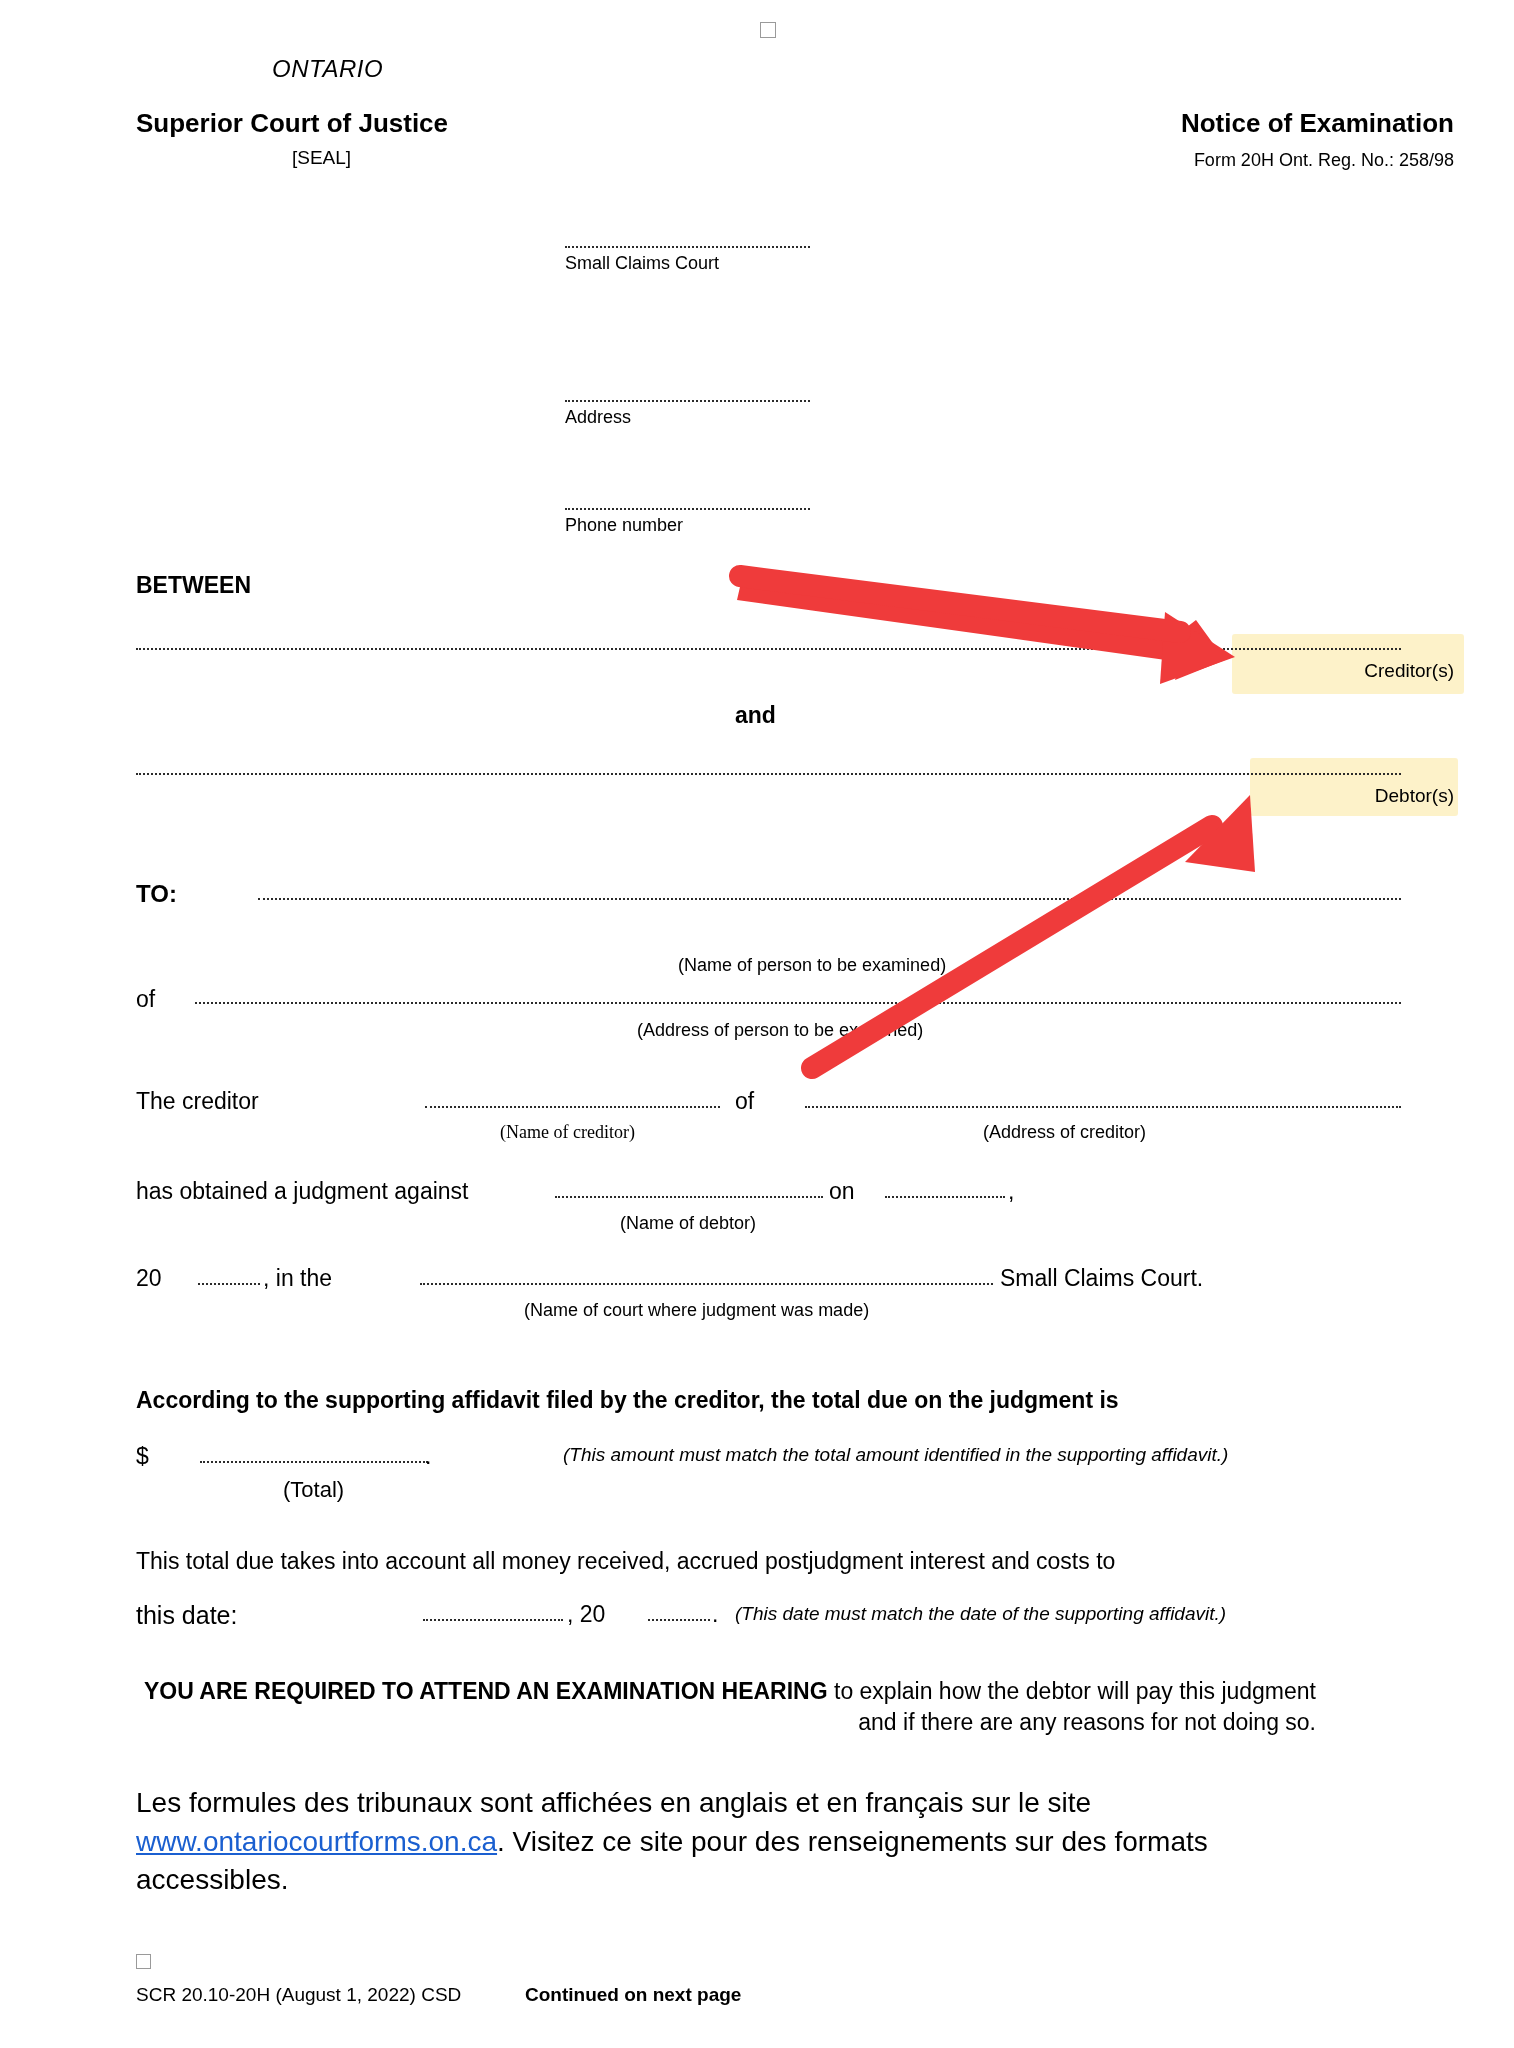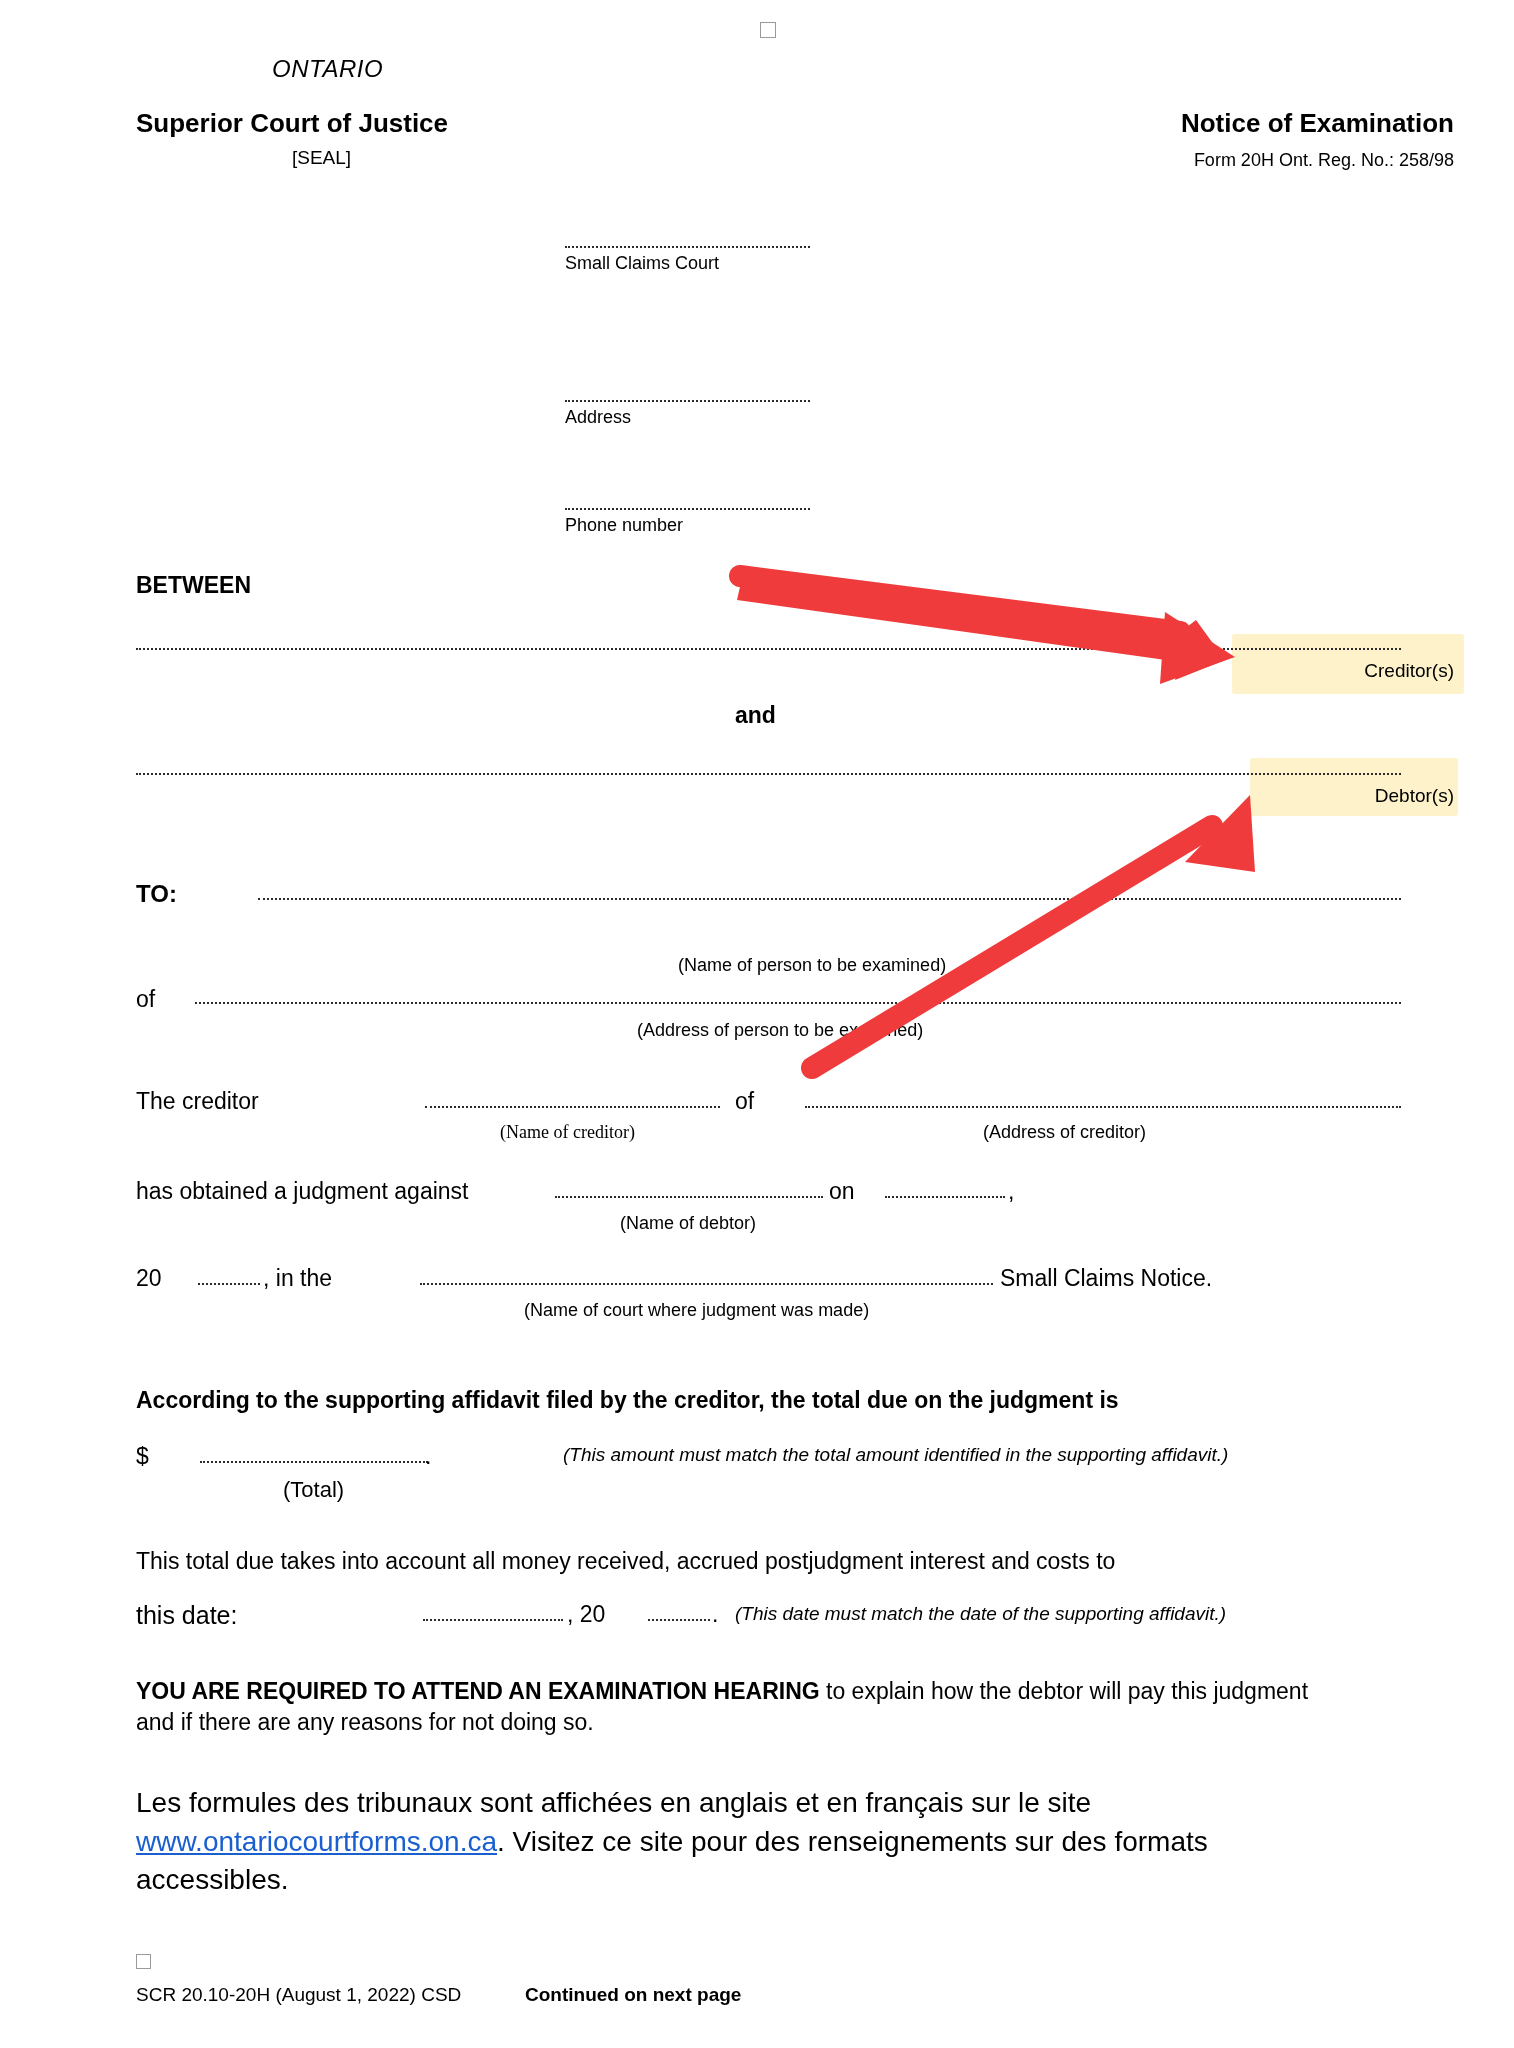--- a/index.html
+++ b/index.html
@@ -402,20 +402,21 @@
   }
 
   
   .req {
     position: absolute;
     left: 136px;
     top: 1676px;
     width: 1180px;
     font-size: 23px;
     line-height: 1.35;
+    text-align: right;
   }
 
   
   .fr {
     position: absolute;
     left: 136px;
     top: 1784px;
     width: 1220px;
     font-size: 28px;
     line-height: 1.38;
@@ -517,21 +518,21 @@
   <div class="judg-line1"></div>
   <div class="judg-on">on</div>
   <div class="judg-line2"></div>
   <div class="judg-comma">,</div>
   <div class="judg-cap">(Name of debtor)</div>
 
   <div class="y20">20</div>
   <div class="y20-line"></div>
   <div class="y20-inthe">, in the</div>
   <div class="court-line"></div>
-  <div class="scc-text">Small Claims Notice.</div>
+  <div class="scc-text">Small Claims Court.</div>
   <div class="court-cap">(Name of court where judgment was made)</div>
 
   <div class="affid">According to the supporting affidavit filed by the creditor, the total due on the judgment is</div>
   <div class="dollar">$</div>
   <div class="total-line"></div>
   <div class="total-period">.</div>
   <div class="total-cap">(Total)</div>
   <div class="match-note">(This amount must match the total amount identified in the supporting affidavit.)</div>
 
   <div class="takes">This total due takes into account all money received, accrued postjudgment interest and costs to</div>

